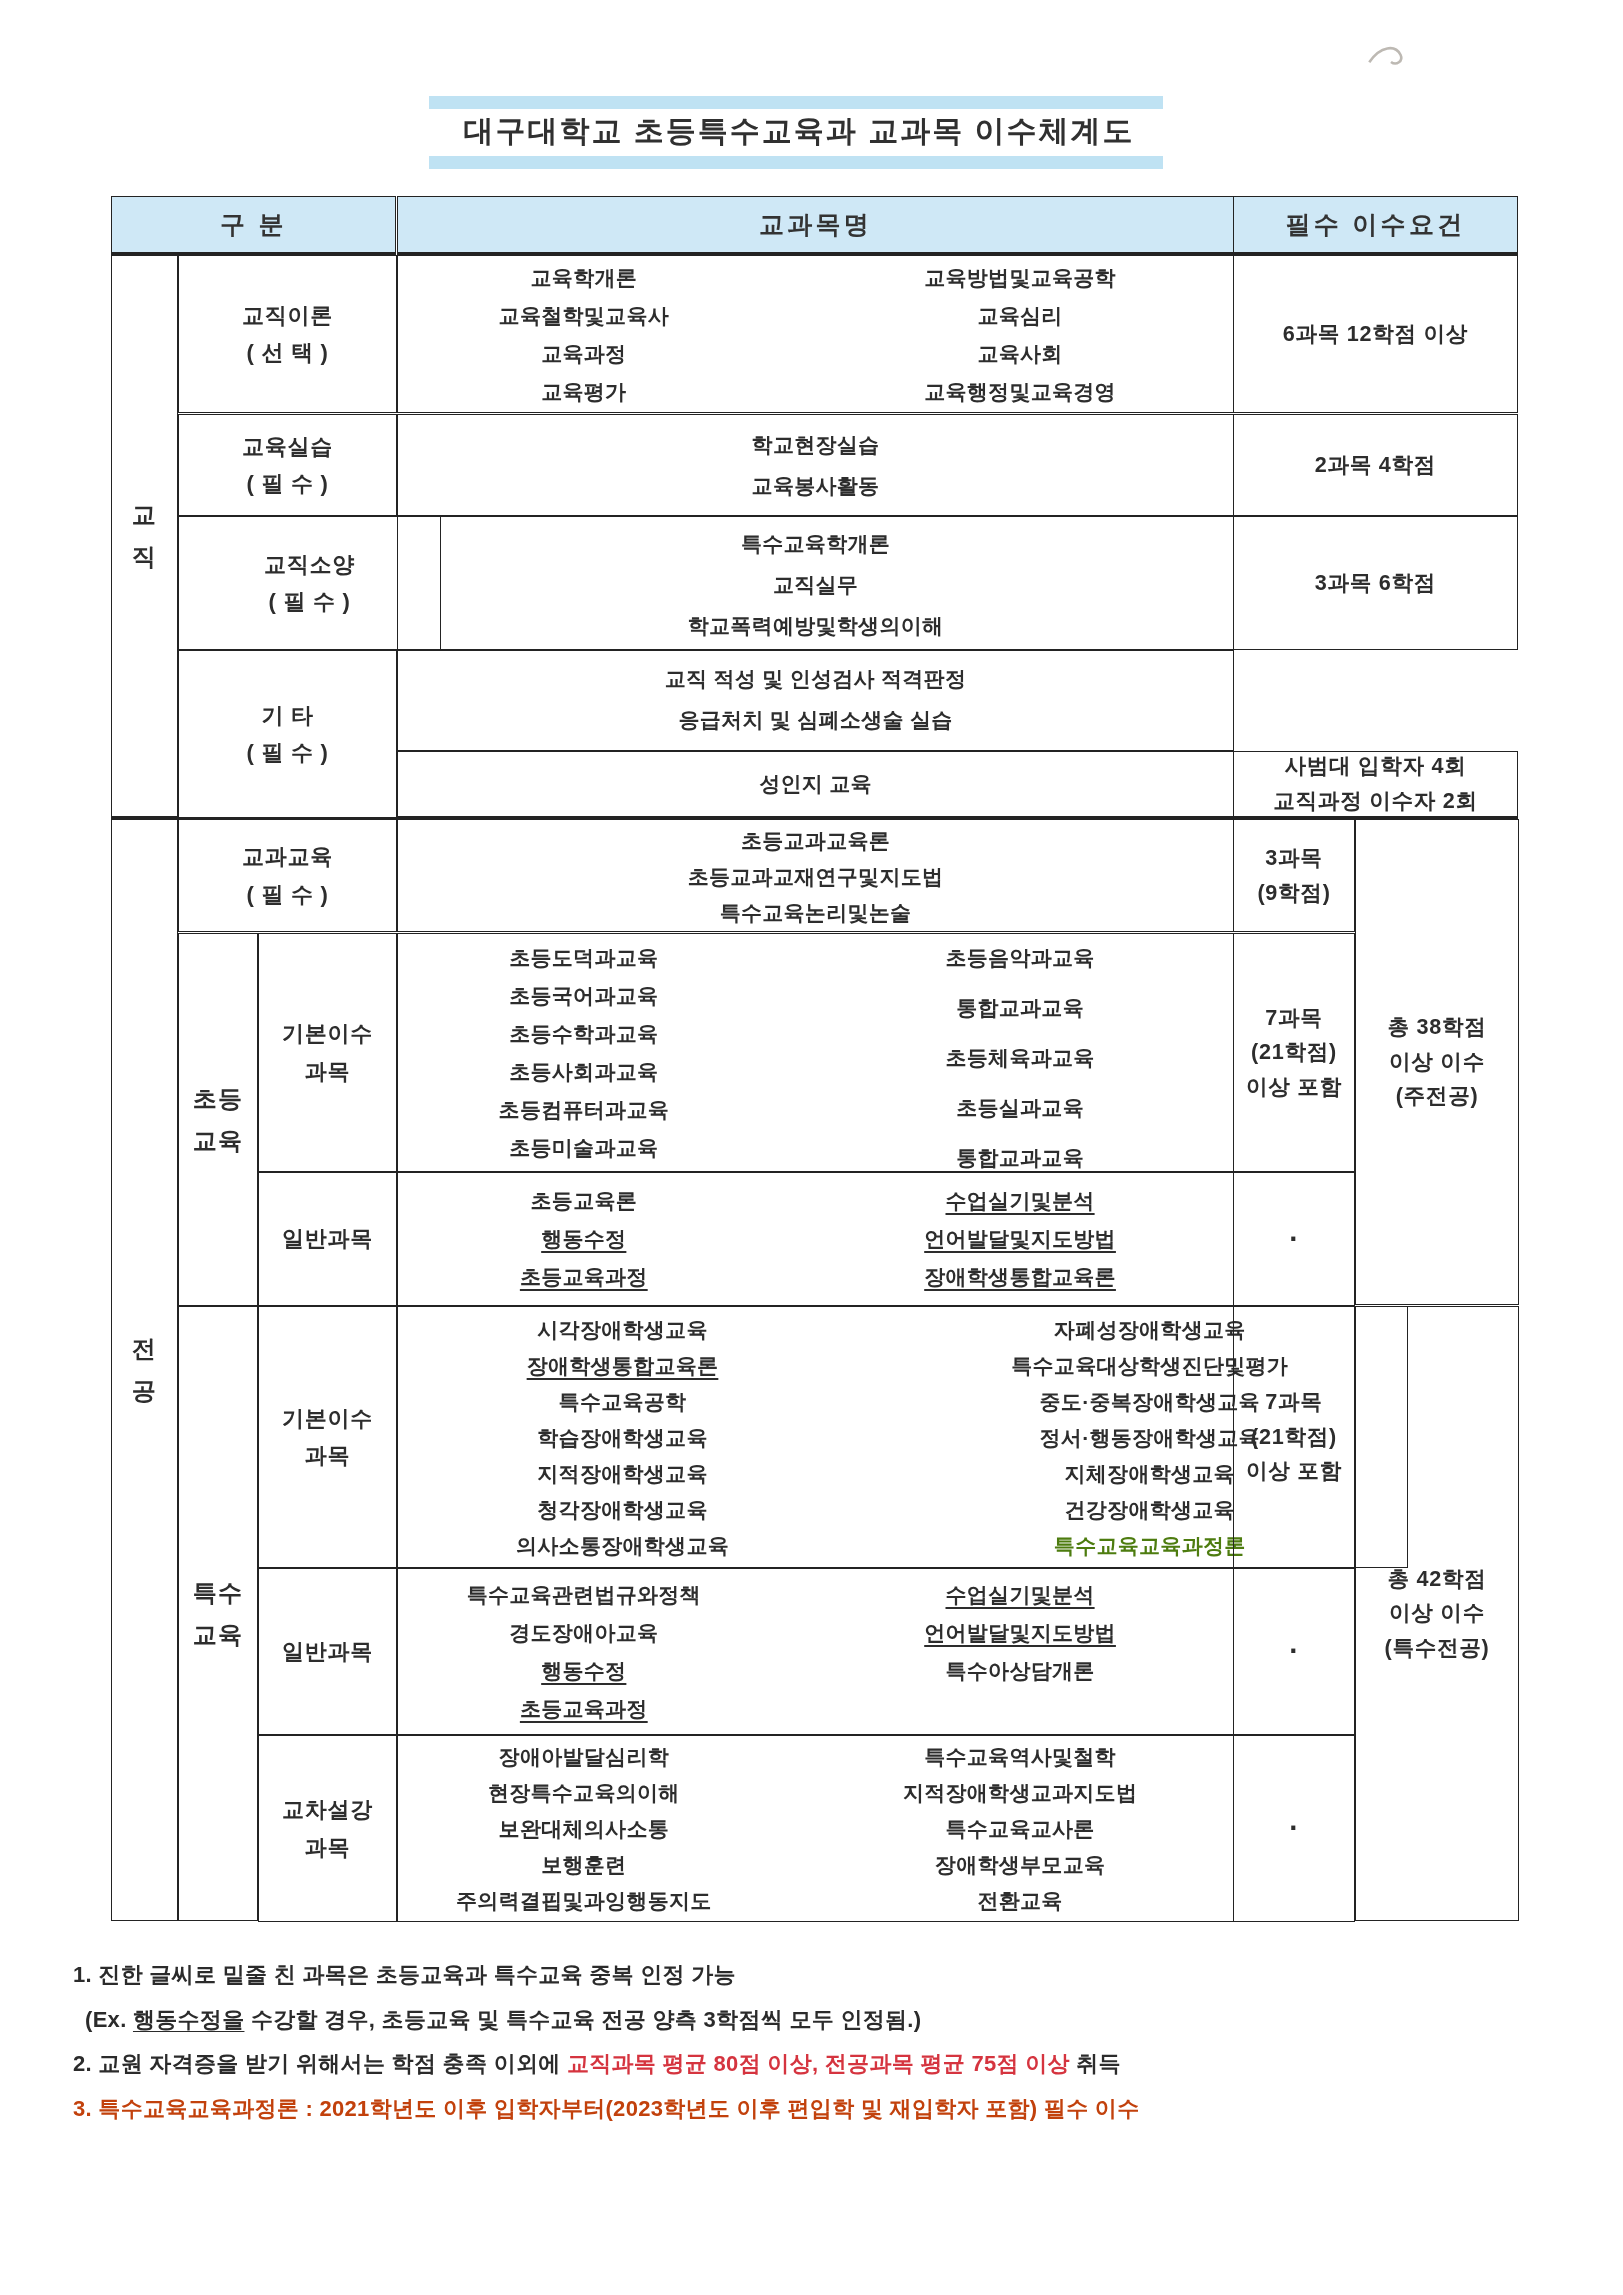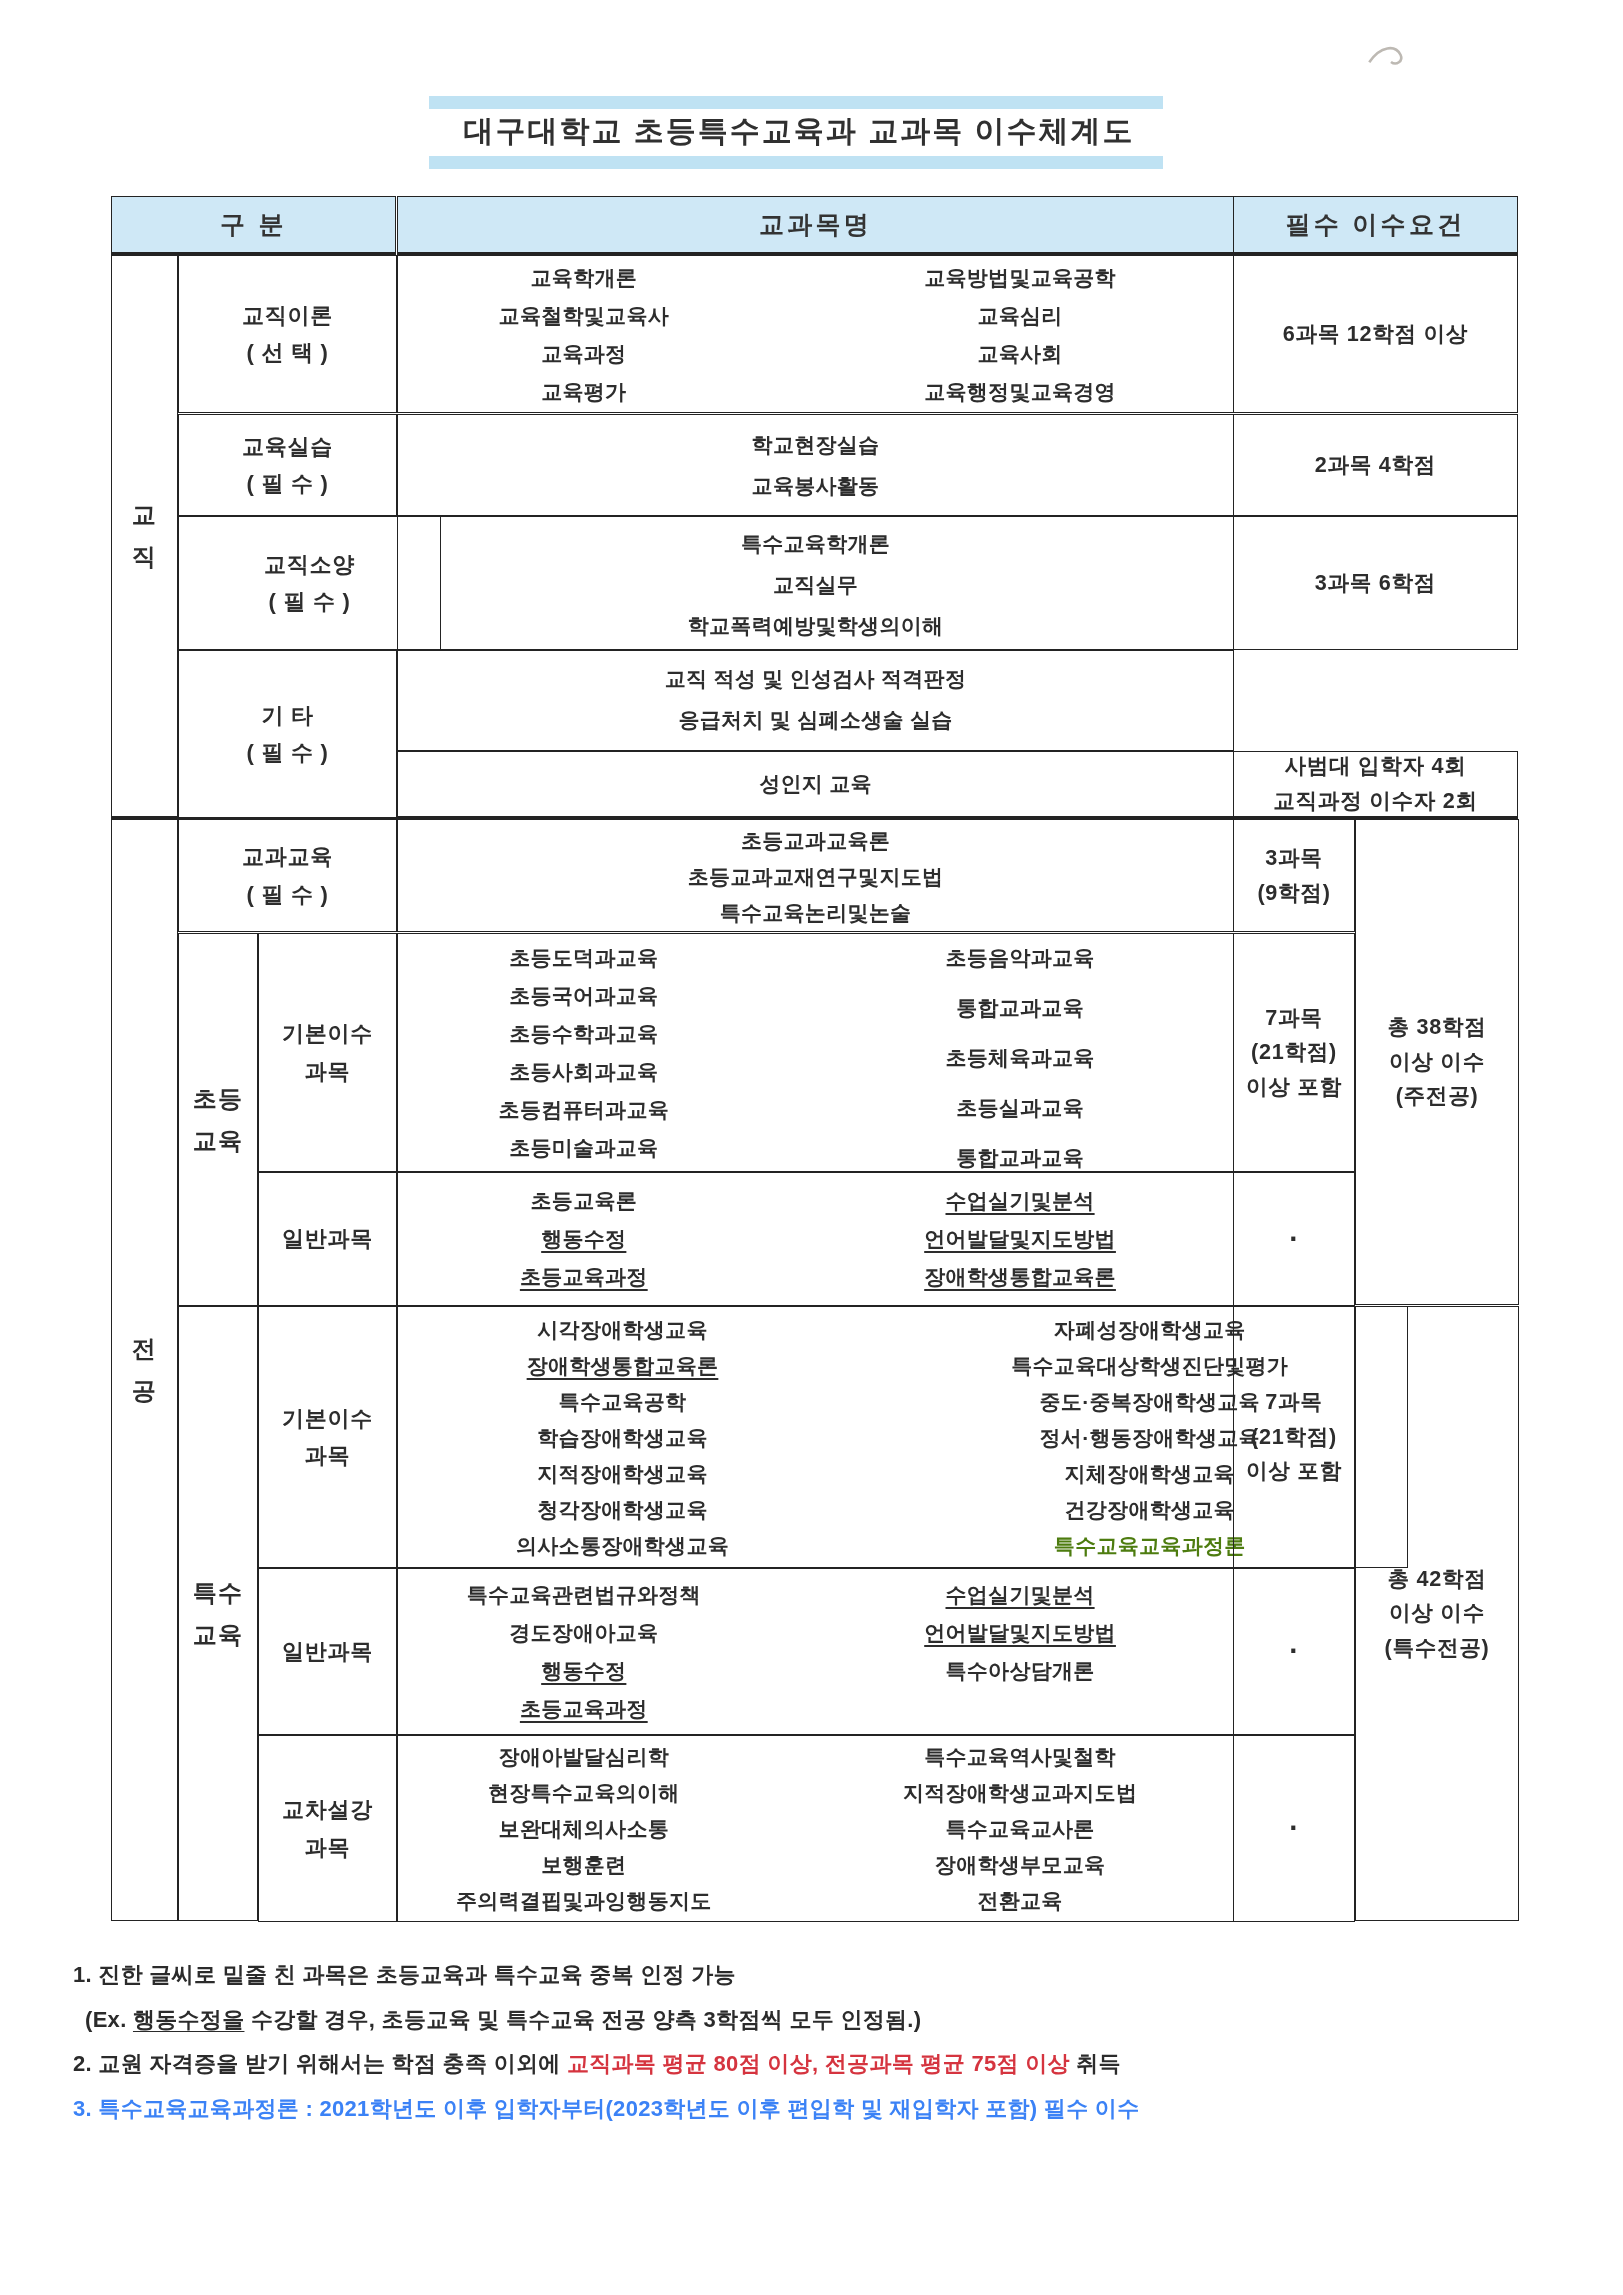--- a/index.html
+++ b/index.html
@@ -224,16 +224,16 @@
       <div class="c">특수교육교사론</div>
       <div class="c">장애학생부모교육</div>
       <div class="c">전환교육</div>
     </div>
   </div>
   <div class="cell dotreq" style="left:1233px;top:1735px;width:122px;height:187px;">·</div>
 
   <div class="note" style="left:73px;top:1960px;">1. 진한 글씨로 밑줄 친 과목은 초등교육과 특수교육 중복 인정 가능</div>
   <div class="note" style="left:85px;top:2005px;"><span>(Ex. </span><span class="u">행동수정을</span><span> 수강할 경우, 초등교육 및 특수교육 전공 양측 3학점씩 모두 인정됨.)</span></div>
   <div class="note" style="left:73px;top:2049px;"><span>2. 교원 자격증을 받기 위해서는 학점 충족 이외에 </span><span class="red">교직과목 평균 80점 이상, 전공과목 평균 75점 이상</span><span> 취득</span></div>
-  <div class="note red" style="left:73px;top:2094px;color:#3b82f6;">3. 특수교육교육과정론 : 2021학년도 이후 입학자부터(2023학년도 이후 편입학 및 재입학자 포함) 필수 이수</div>
+  <div class="note red" style="left:73px;top:2094px;color:#c2410c;">3. 특수교육교육과정론 : 2021학년도 이후 입학자부터(2023학년도 이후 편입학 및 재입학자 포함) 필수 이수</div>
 
 </div>
 
 
 </body></html>

